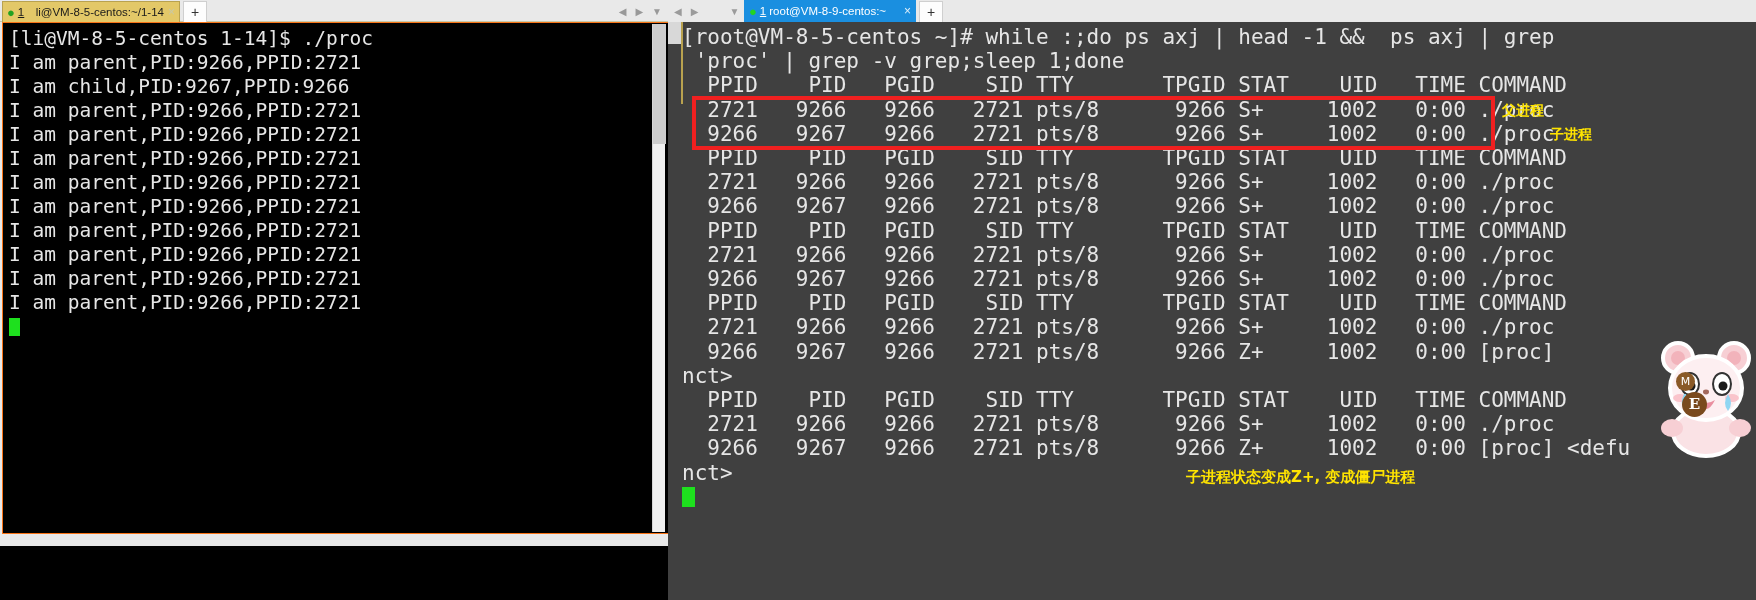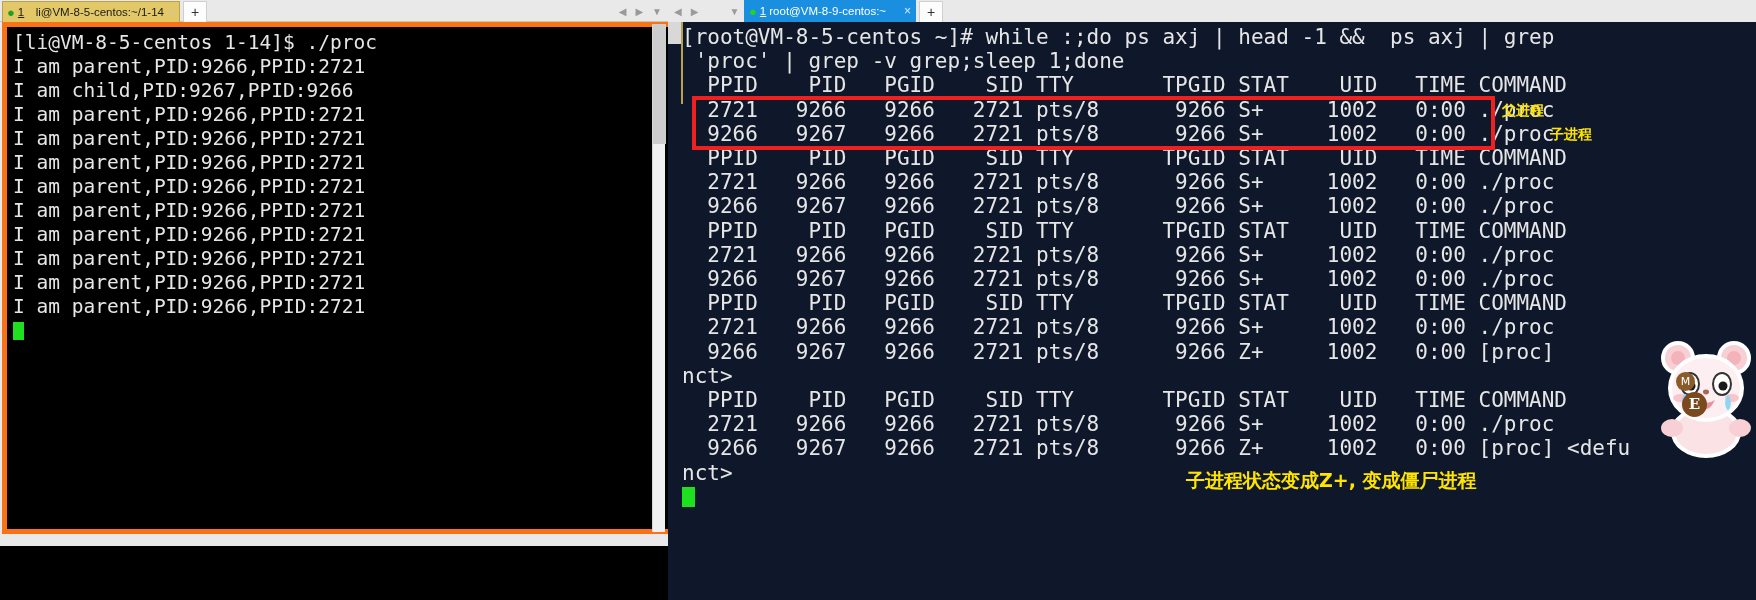--- a/index.html
+++ b/index.html
@@ -41,21 +41,21 @@
     font-family:"Liberation Sans",sans-serif; font-size:14px; color:#333;
   }
   .navarrows-left {
     position:absolute; right: 6px; top: 3px; height:16px;
     display:flex; align-items:center; gap:9px;
     font-size: 10px; color:#999;
     font-family:"Liberation Sans",sans-serif;
   }
   .term-left {
     position: absolute; left: 2px; top: 22px; width: 781px; height: 512px;
-    background: #000; border: 5px solid #f97316;
+    background: #000; border: 1px solid #f97316;
     overflow: hidden;
   }
   .term-left .inner {
     padding: 4px 0 0 6px;
     color: #e6e6e6; font-size: 19.5px; line-height: 24px;
     white-space: pre; letter-spacing: 0px;
   }
   .statusbar-left {
     position:absolute; left:0; bottom:0; width:668px; height:12px; background:#e9e9e9;
   }
@@ -87,21 +87,21 @@
   .tab-right .title { flex:1; overflow:hidden; }
   .tab-right .x { color:#dff0fb; font-size:12px; padding-left:4px; }
   .newtab-right {
     position:absolute; left: 251px; top: 1px; width: 24px; height: 21px;
     background:#fdfdfd; border:1px solid #cfcfcf; border-bottom:none;
     display:flex; align-items:center; justify-content:center;
     font-family:"Liberation Sans",sans-serif; font-size:14px; color:#333;
   }
   .term-right {
     position:absolute; left: 0px; top: 22px; width: 1088px; height: 578px;
-    background:#0f172a; overflow:hidden;
+    background:#404040; overflow:hidden;
   }
   .term-right .inner {
     padding: 3px 0 0 14px;
     color:#e6e6e6; font-size: 21px; line-height: 24.2px;
     white-space: pre;
   }
   .gold-rule {
     position:absolute; left: 13px; top: 22px; width: 2px; height: 82px; background:#b9a24f;
   }
   .gray-block {
@@ -114,21 +114,21 @@
     left: 692px; top: 96px; width: 803px; height: 54px;
   }
 
   
   .anno {
     position:absolute; color:#ffe400; font-family:"DejaVu Sans", sans-serif;
     font-size: 14px; white-space: nowrap; font-weight: 600;
   }
   .anno-parent { left: 1502px; top: 102px; }
   .anno-child  { left: 1502px; top: 126px; margin-left: 48px; }
-  .anno-zombie { left: 1186px; top: 468px; font-size: 19px; }
+  .anno-zombie { left: 1186px; top: 468px; font-size: 15px; }
 
   
   .sticker { position:absolute; left: 1650px; top: 340px; width: 112px; height: 118px; }
   .badge-m {
     position:absolute; left: 1676px; top: 372px; width: 19px; height: 19px;
     border-radius: 50%; background:#8a5a28; color:#fff;
     font-family:"DejaVu Sans", sans-serif; font-size: 11px;
     display:flex; align-items:center; justify-content:center; line-height:1;
   }
   .badge-e {

